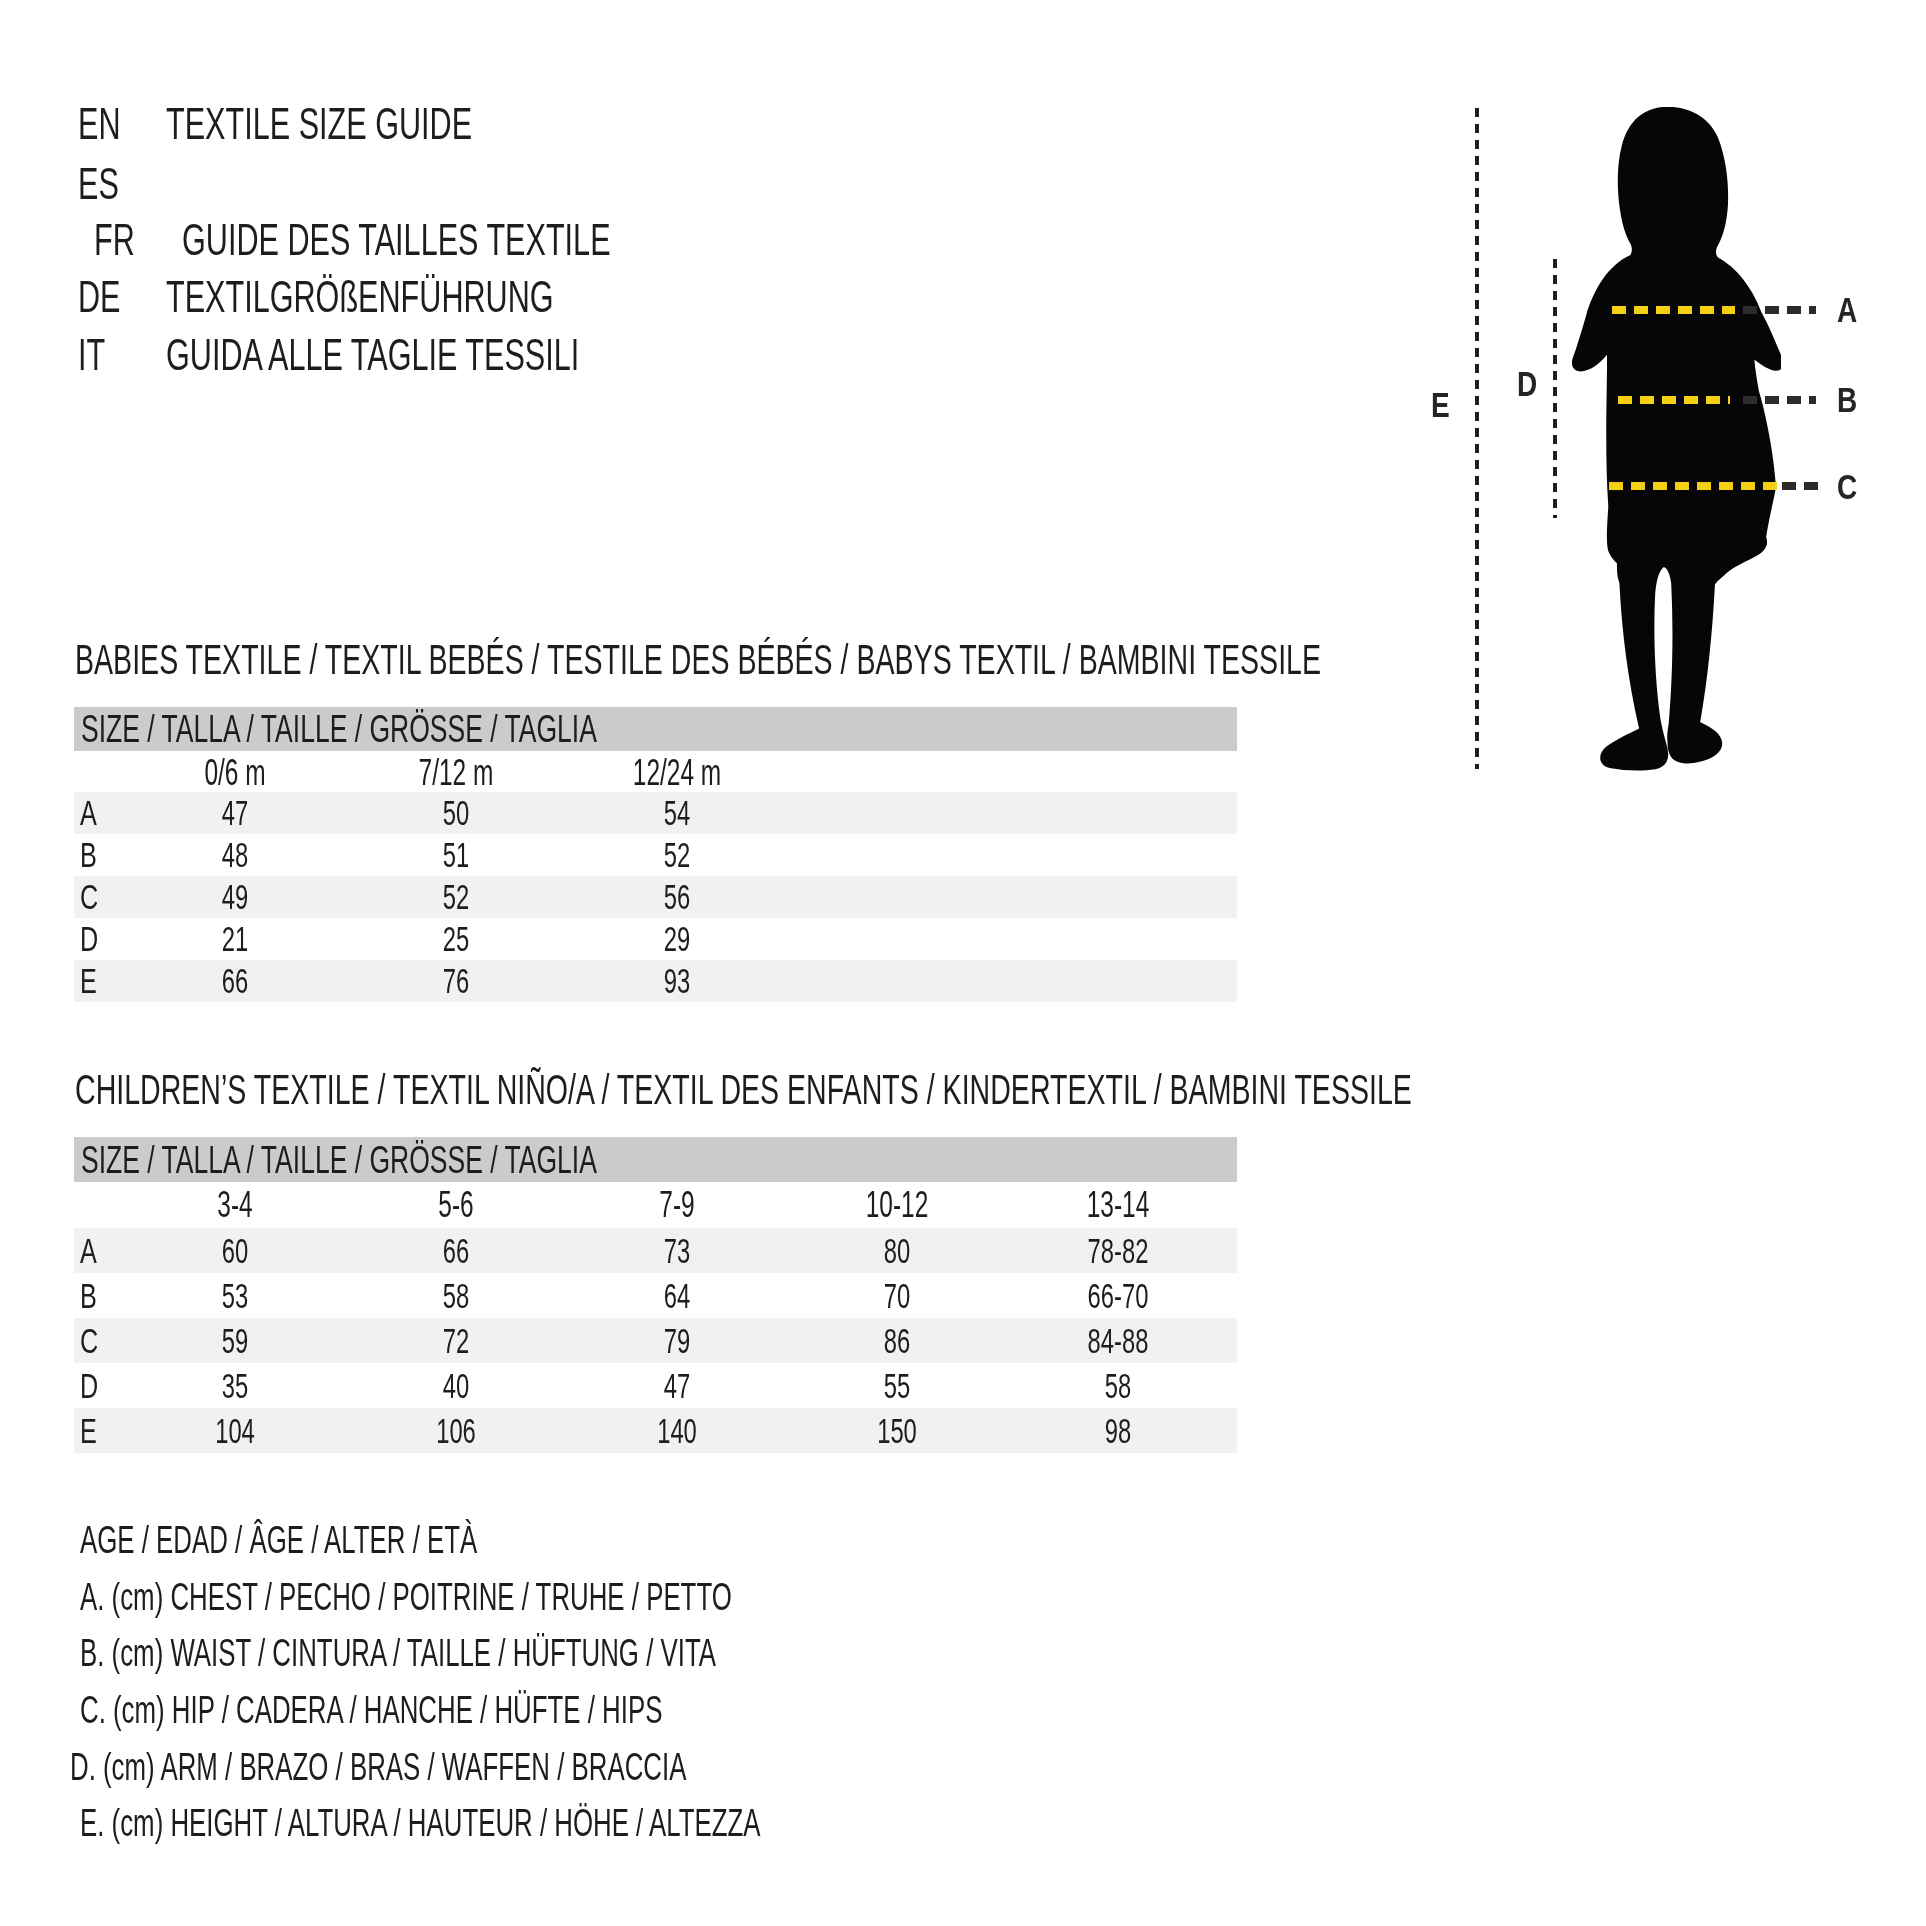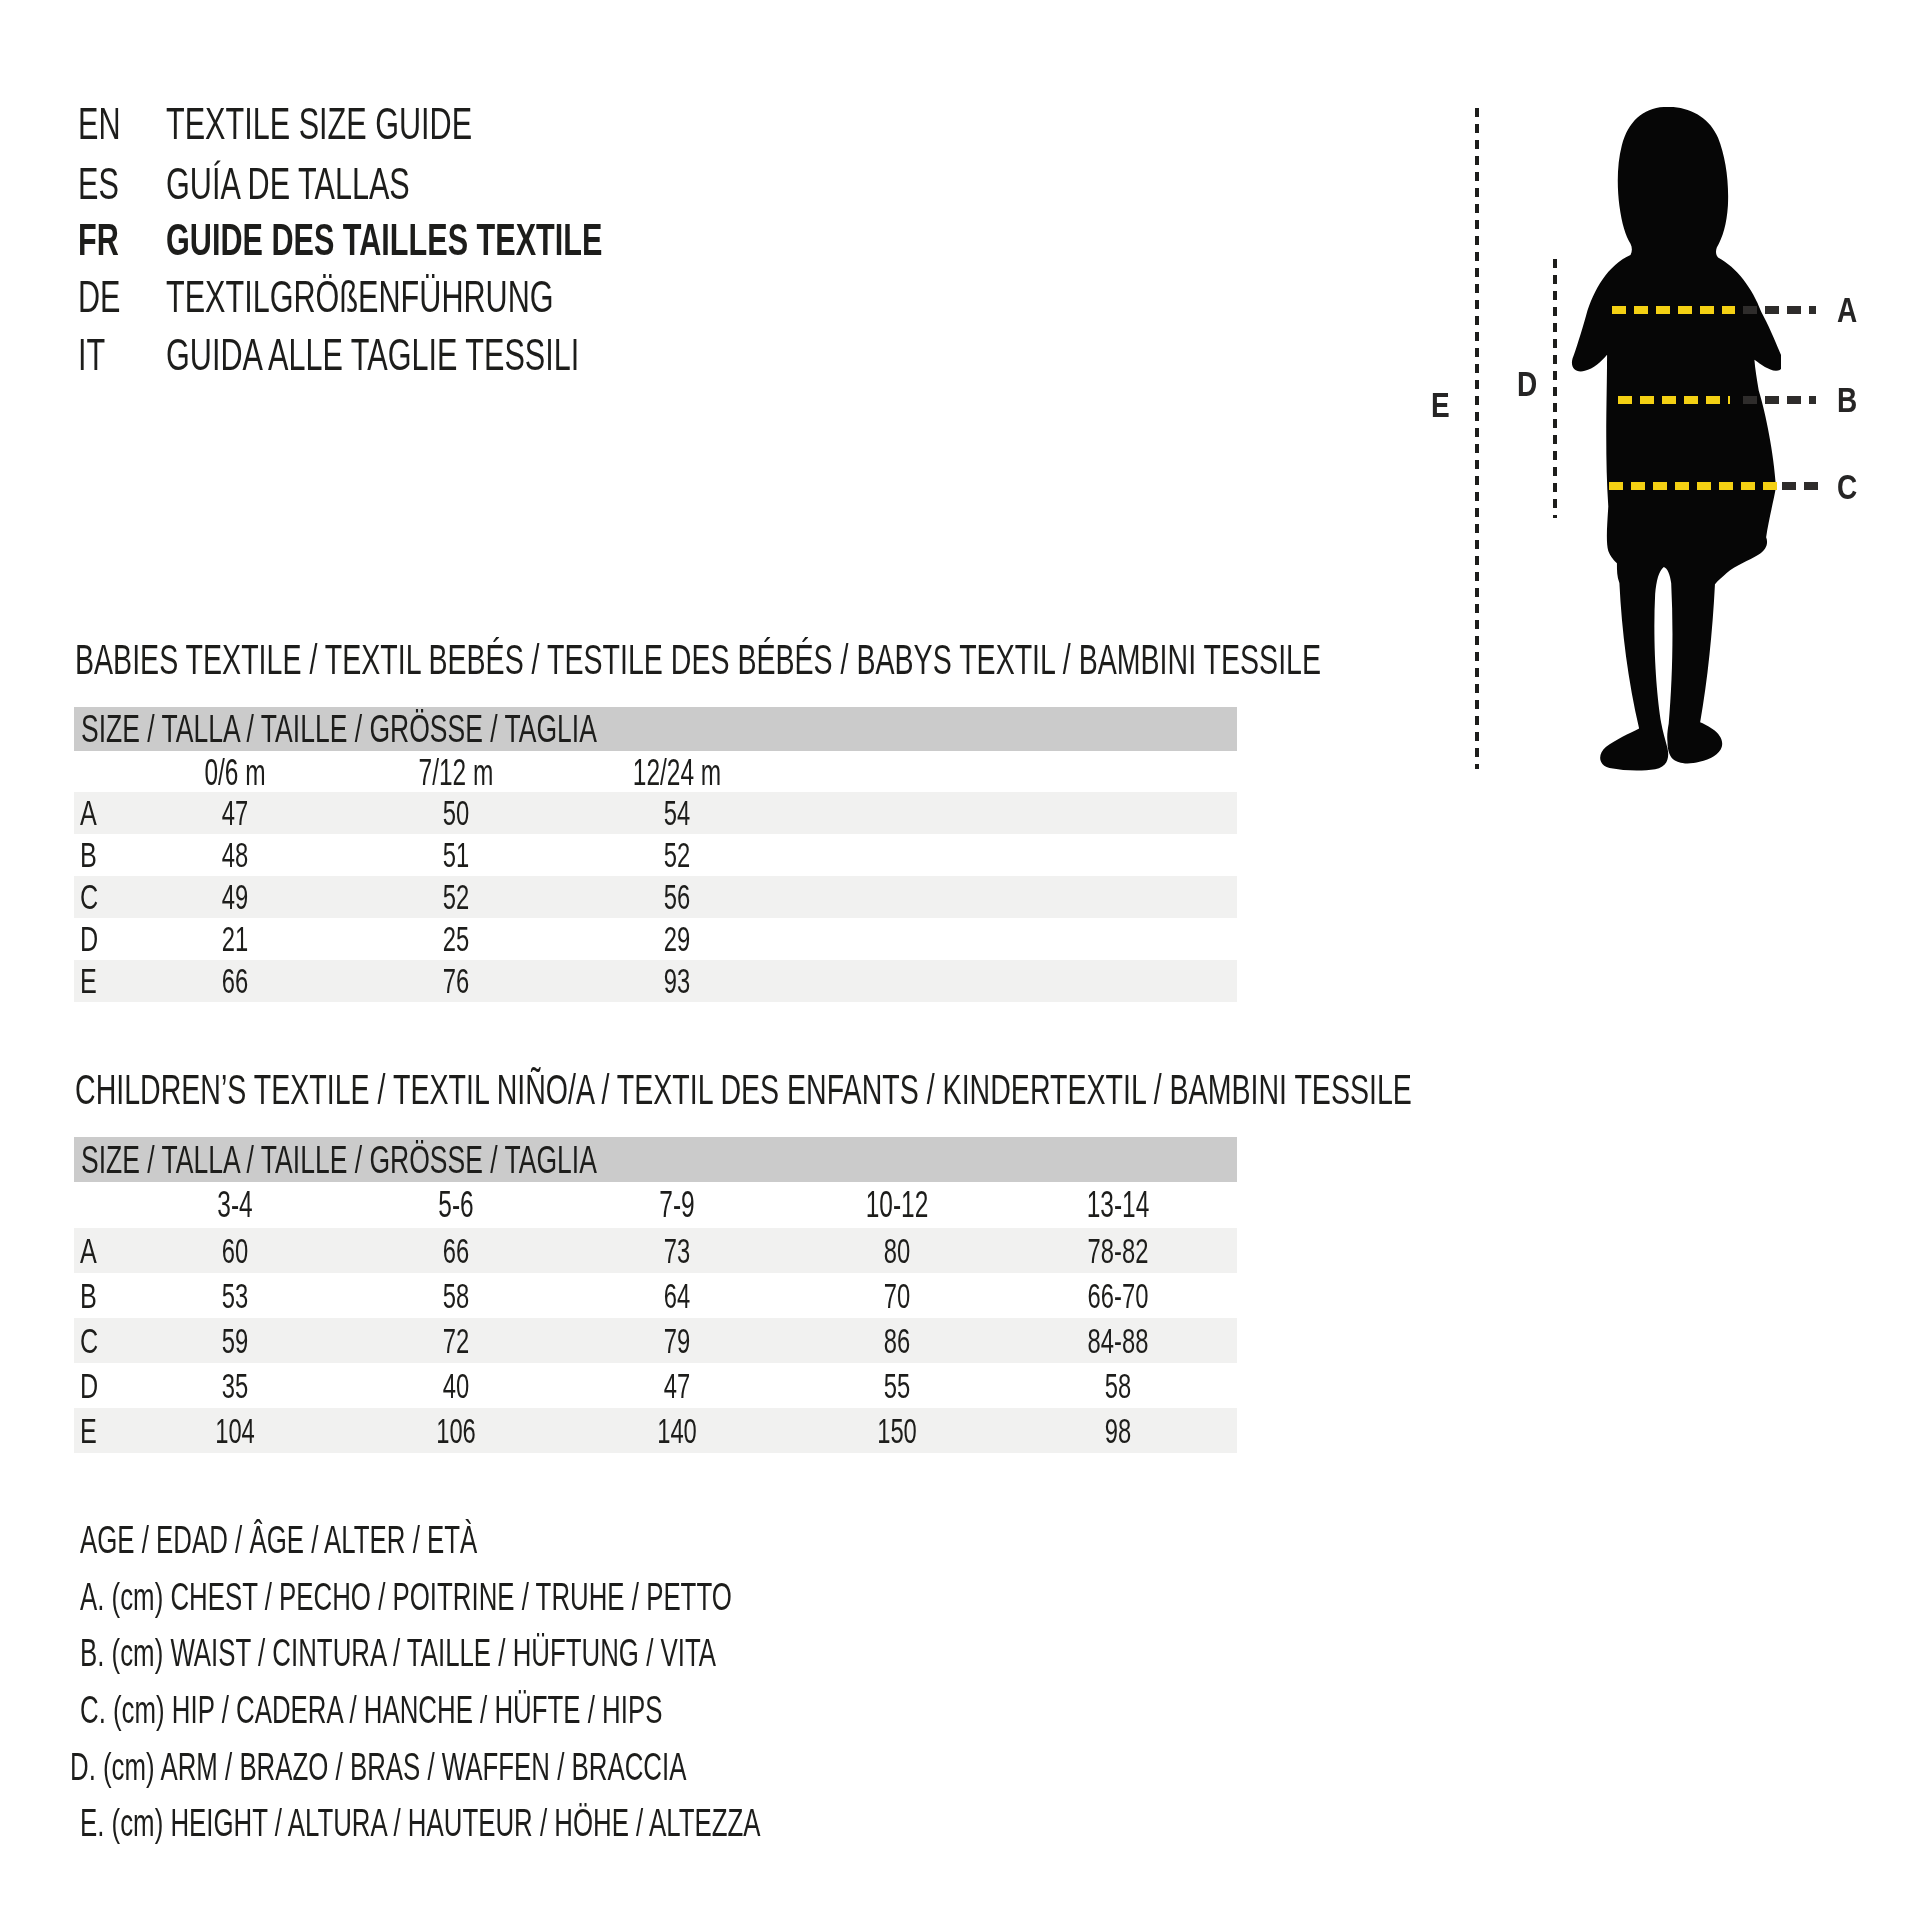--- a/index.html
+++ b/index.html
@@ -39,23 +39,22 @@
 
 <div id="canvas" style="--c-text: #1d1d1b; --c-bar: #cbcbcb; --c-stripe: #f1f1f0; --c-yellow: #f4d013; --c-dark: #2e2c2b; --c-sil: #060606;">
 
   <div id="lang-list">
       <div class="lang-row" style="top: 97px; left: 0px; width: 1232px;">
         <span class="lang-code" style="left: 78px;"><span class="cx">EN</span></span>
         <span class="lang-label" style="left: 166px;"><span class="cx">TEXTILE SIZE GUIDE</span></span>
       </div>
       <div class="lang-row" style="top: 157px; left: 0px; width: 1232px; padding-left: 8px;">
         <span class="lang-code" style="left: 78px;"><span class="cx">ES</span></span>
-        <span class="lang-label" style="left: 166px;"><span class="cx">GUÍA DE TALLAS</span></span>
-      </div>
-      <div class="lang-row" style="top: 213px; left: 0px; width: 1232px; font-weight: bold;">
+      </div>
+      <div class="lang-row" style="top: 213px; left: 16px; width: 1232px;">
         <span class="lang-code" style="left: 78px;"><span class="cx">FR</span></span>
         <span class="lang-label" style="left: 166px;"><span class="cx">GUIDE DES TAILLES TEXTILE</span></span>
       </div>
       <div class="lang-row" style="top: 270px; left: 0px; width: 1232px;">
         <span class="lang-code" style="left: 78px;"><span class="cx">DE</span></span>
         <span class="lang-label" style="left: 166px;"><span class="cx">TEXTILGRÖßENFÜHRUNG</span></span>
       </div>
       <div class="lang-row" style="top: 328px; left: 0px; width: 1232px;">
         <span class="lang-code" style="left: 78px;"><span class="cx">IT</span></span>
         <span class="lang-label" style="left: 166px;"><span class="cx">GUIDA ALLE TAGLIE TESSILI</span></span>

